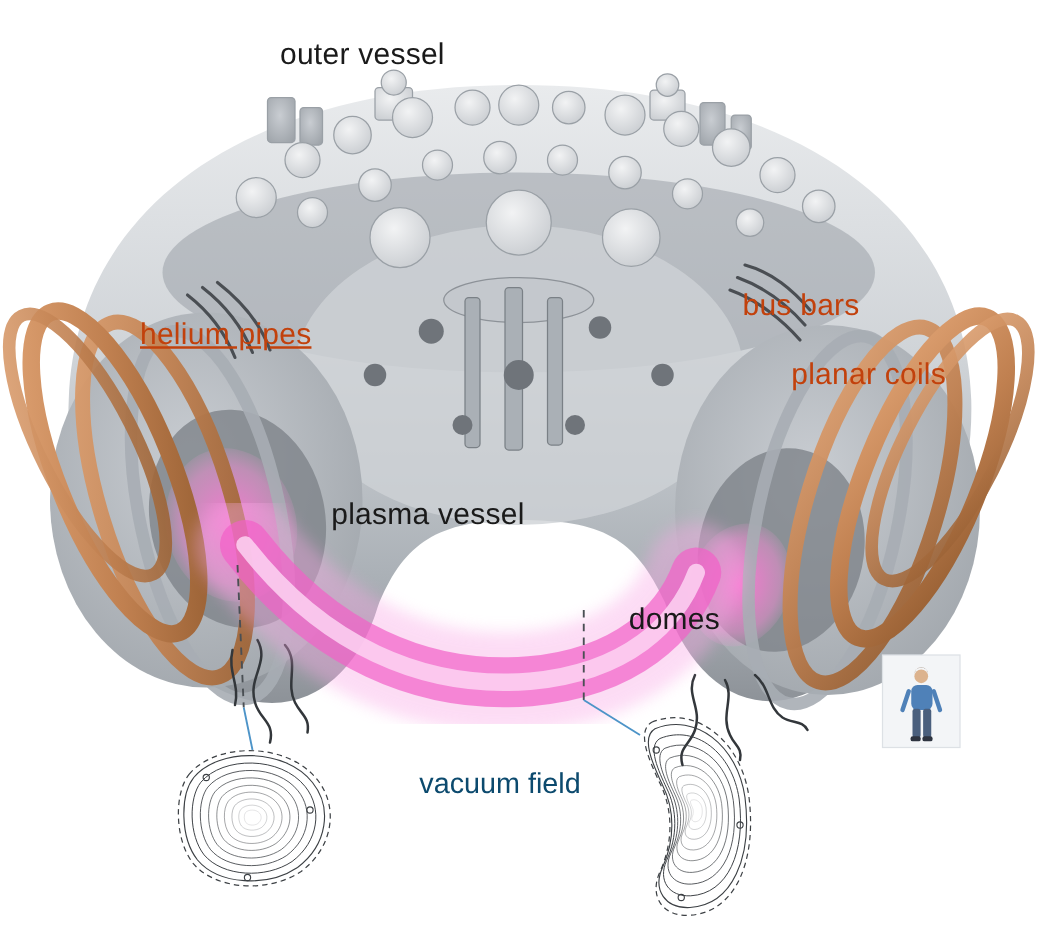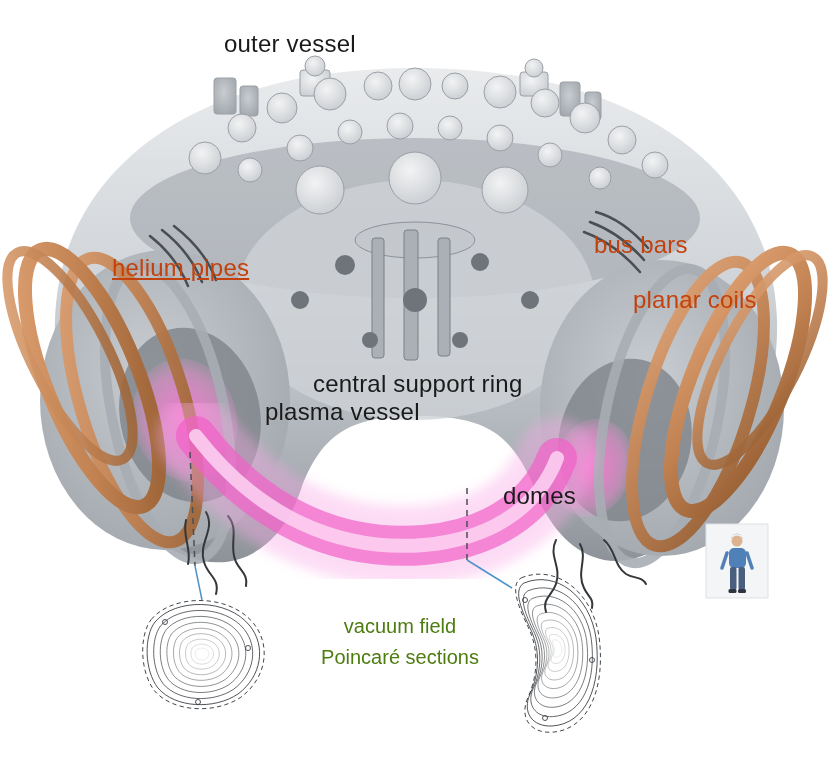--- a/index.html
+++ b/index.html
@@ -17,21 +17,21 @@
   .lbl-ports-domes{left:576px;top:30px;}
   .lbl-bus-bars{left:594px;top:231px;}
   .lbl-helium-pipes{left:112px;top:254px;text-decoration:underline;}
   .lbl-planar-coils{left:633px;top:286px;}
   .lbl-non-planar{left:77px;top:340px;}
   .lbl-central-ring{left:313px;top:370px;}
   .lbl-plasma-vessel{left:265px;top:398px;}
   .lbl-plasma{left:503px;top:482px;}
   .caption{
     position:absolute;left:290px;top:611px;width:220px;text-align:center;
-    font-size:20px;color:#4d7c0f;line-height:31px;
+    font-size:23px;color:#0c4a6e;line-height:31px;
   }
 </style>
 </head>
 <body>
 
 <div class="figure">
 
   <svg width="830" height="760" viewBox="0 0 830 760" xmlns="http://www.w3.org/2000/svg" xmlns:xlink="http://www.w3.org/1999/xlink">
     <defs>
       <linearGradient id="gBody" x1="0" y1="0" x2="0" y2="1">
@@ -225,22 +225,20 @@
       <rect x="738.5" y="567" width="6.5" height="23" rx="2" fill="#4a5f7d"></rect>
       <rect x="728.5" y="589" width="8" height="4" rx="1.5" fill="#2e3440"></rect>
       <rect x="738" y="589" width="8" height="4" rx="1.5" fill="#2e3440"></rect>
     </g>
   </svg>
 
   <div class="label lbl-outer-vessel">outer vessel</div>
   <div class="label light lbl-bus-bars">bus bars</div>
   <div class="label light lbl-helium-pipes">helium pipes</div>
   <div class="label light lbl-planar-coils">planar coils</div>
-  <div class="label lbl-central-ring">central support ring</div>
   <div class="label lbl-plasma-vessel">plasma vessel</div>
   <div class="label lbl-plasma">domes</div>
 
   <div class="caption">
     <div>vacuum field</div>
-    <div>Poincaré sections</div>
   </div>
 
 </div>
 
 </body></html>

